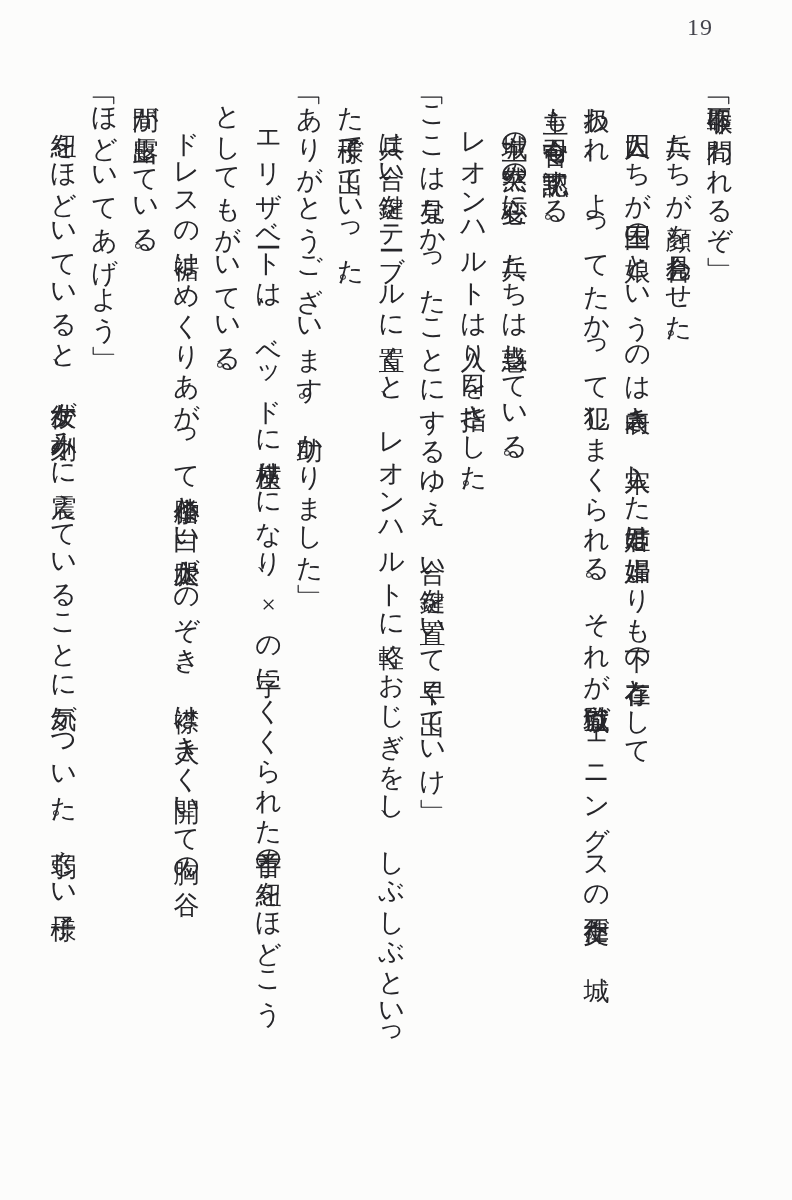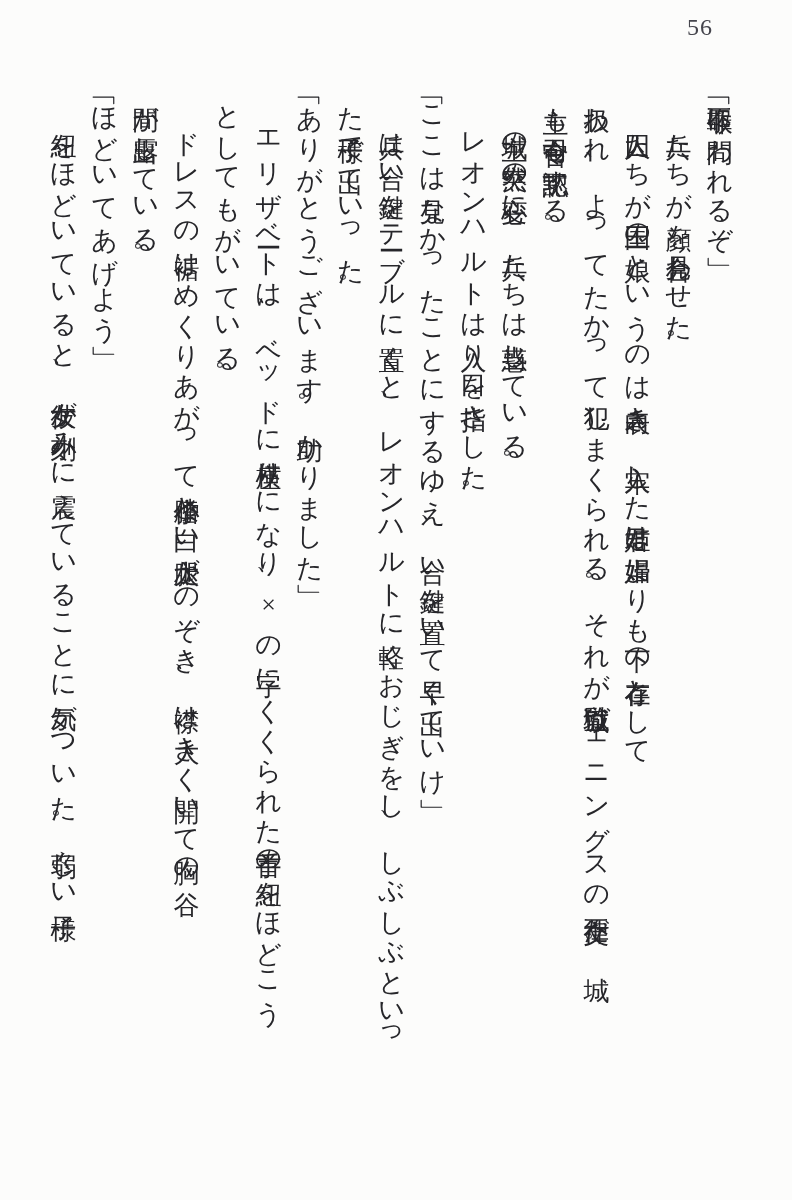--- a/index.html
+++ b/index.html
@@ -44,21 +44,21 @@
   }
   .text-block p.line.indent {
     text-indent: 1em; 
   }
 </style>
 </head>
 <body>
 
 <div class="page">
 
-  <div class="page-number">56</div>
+  <div class="page-number">19</div>
 
   <div class="text-block">
     <p class="line">「不敬罪に問われるぞ」</p>
     <p class="line indent">兵たちが顔を見合わせた。</p>
     <p class="line indent">囚人たちが国王の娘というのは表向き。入牢した姫君は娼婦よりも下の存在として</p>
     <p class="line">扱われ、よってたかって犯しまくられる。それが監獄城ヴェニングスの不文律だ。城</p>
     <p class="line">主も司令官も黙認する。</p>
     <p class="line indent">城主の突然の変心に、兵たちは当惑している。</p>
     <p class="line indent">レオンハルトは入り口を指さした。</p>
     <p class="line">「ここは見なかったことにするゆえ、合い鍵を置いて早く出ていけ」</p>

